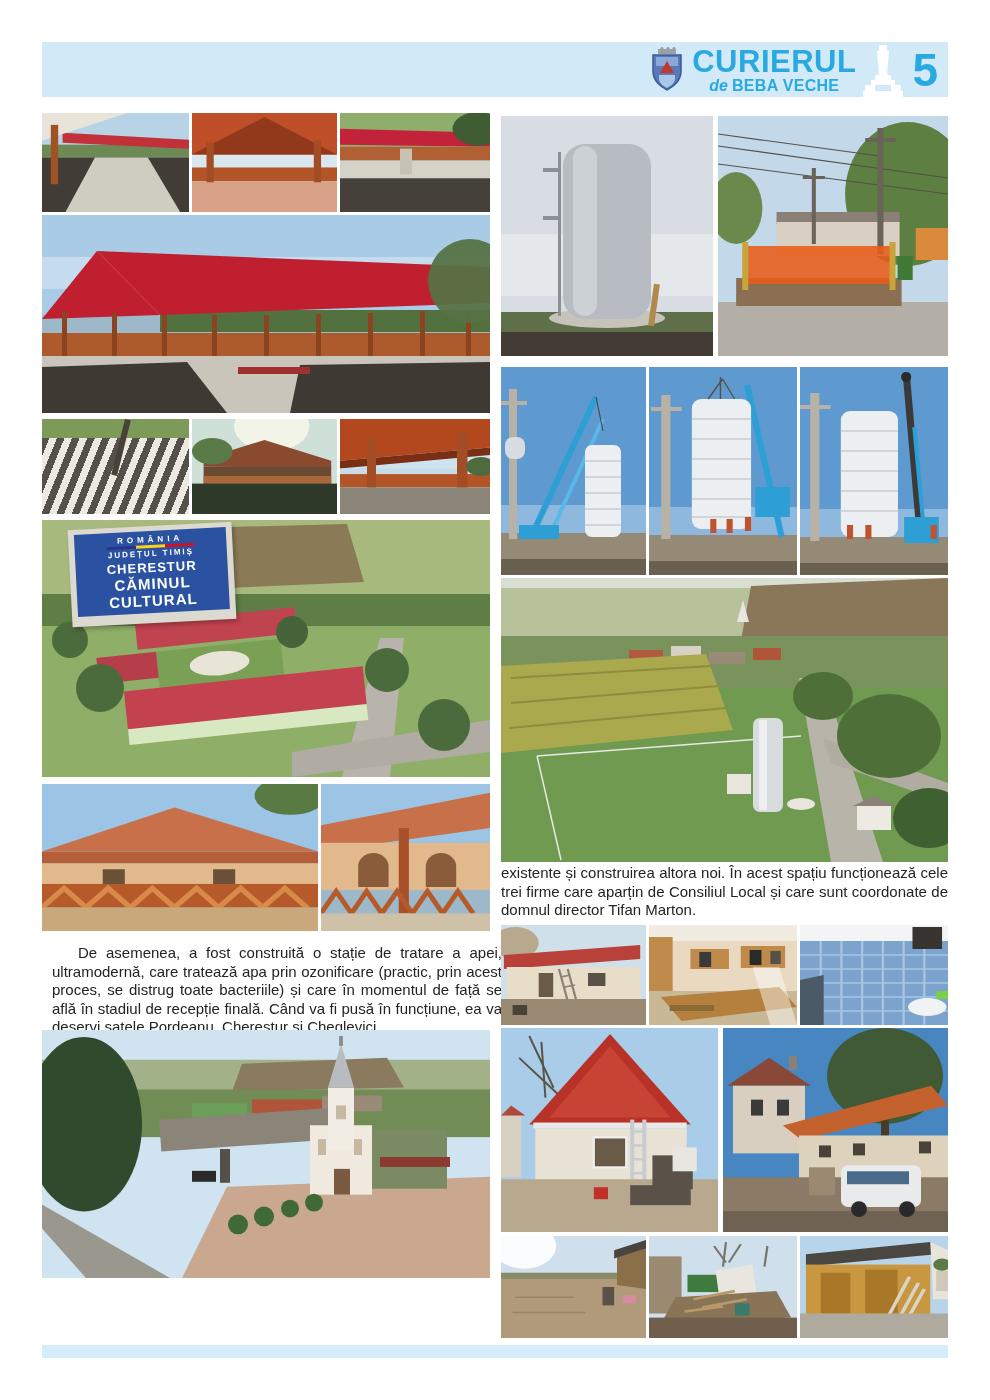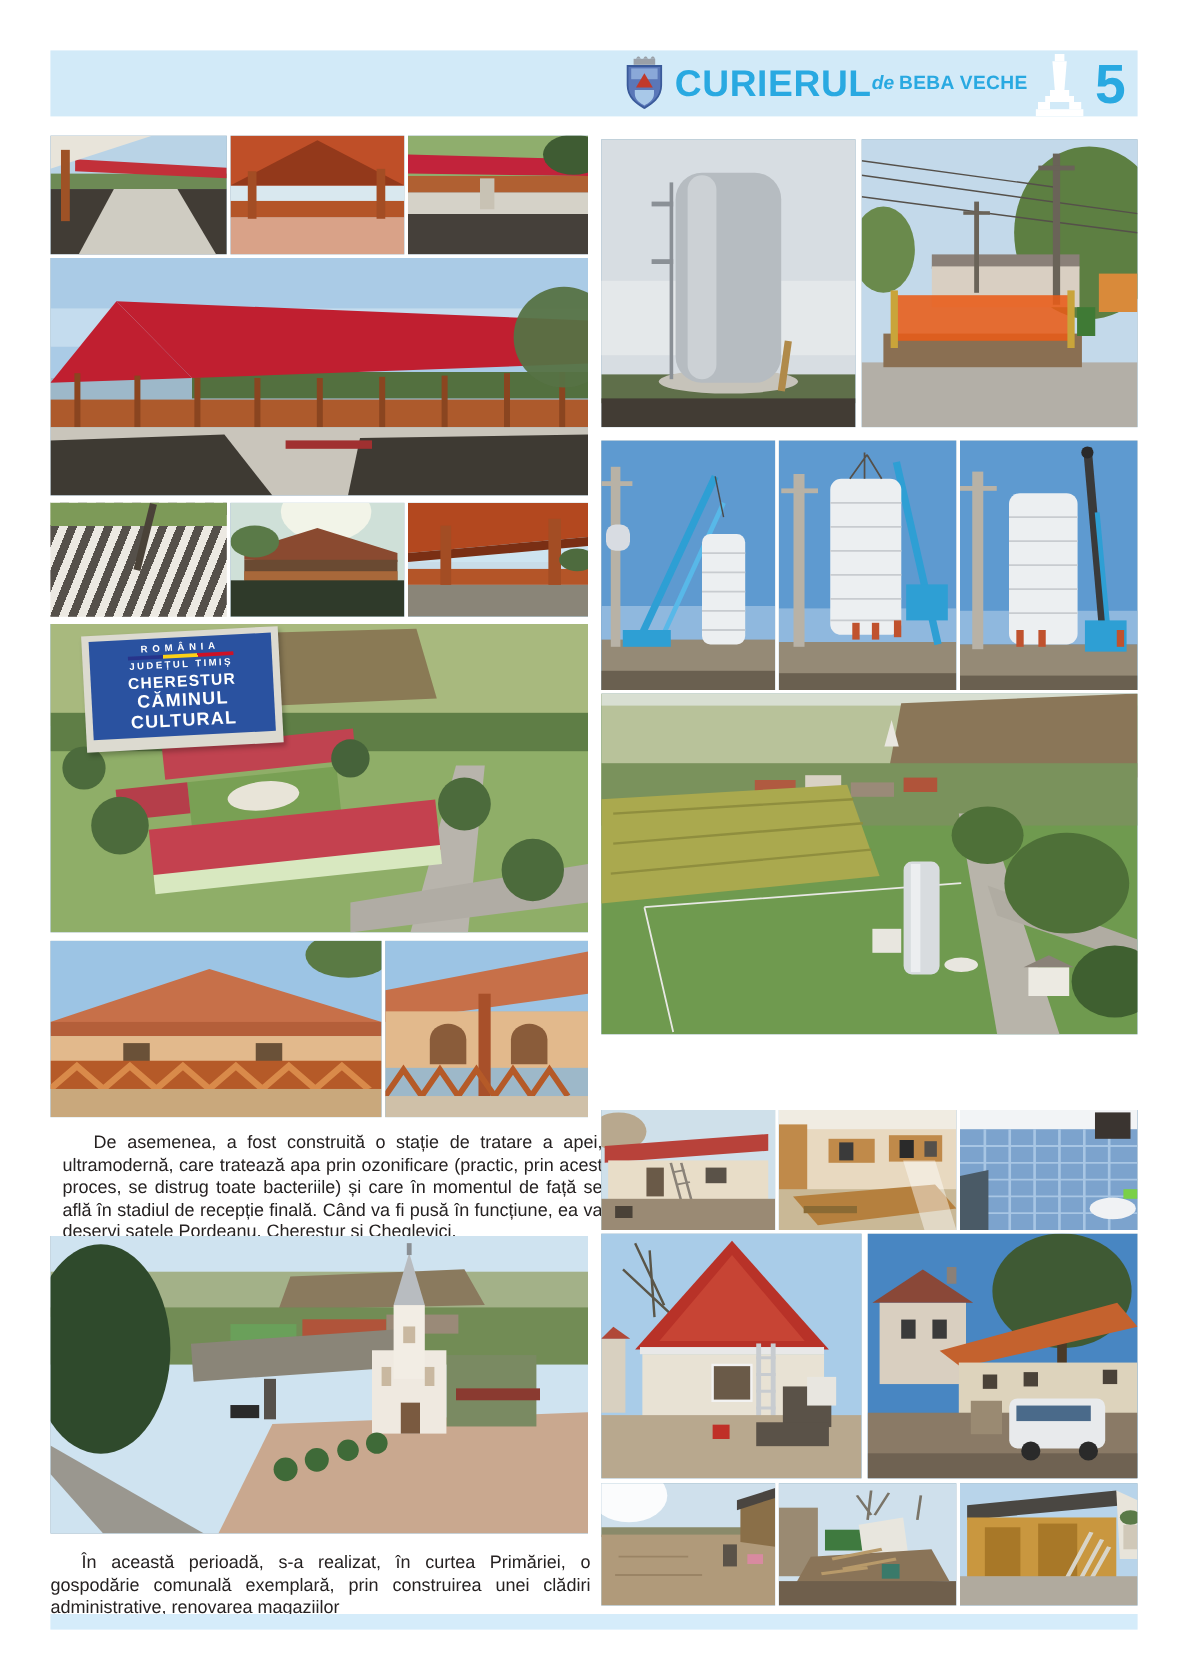--- a/index.html
+++ b/index.html
@@ -2,21 +2,21 @@
 <html><head>
 <meta charset="utf-8">
 <style>
   html,body{margin:0;padding:0;background:#ffffff;}
   .page{position:relative;width:990px;height:1400px;background:#ffffff;overflow:hidden;
         font-family:"Liberation Sans","DejaVu Sans",sans-serif;}
   
   .band{position:absolute;left:42px;top:42px;width:906px;height:55px;background:#d2eaf8;}
   .logo{position:absolute;right:6px;top:2px;height:51px;display:flex;align-items:center;gap:7px;}
   .coa{width:36px;height:48px;margin-top:2px;}
-  .titleblock{display:flex;flex-direction:row;align-items:center;line-height:1;}
+  .titleblock{display:flex;flex-direction:column;align-items:center;line-height:1;}
   .t-main{font-size:31px;font-weight:800;color:#29a9e1;letter-spacing:.5px;}
   .t-sub{font-size:16px;color:#29a9e1;margin-top:1px;}
   .t-sub .de{font-style:italic;font-weight:600;margin-right:4px;}
   .t-sub .bv{font-weight:800;letter-spacing:.3px;}
   .monu{width:40px;height:52px;margin-top:3px;}
   .pnum{font-size:46px;font-weight:800;color:#29a9e1;line-height:1;margin-left:2px;margin-right:4px;}
   
   .ph{position:absolute;overflow:hidden;background:#9db8c9;}
   .ph svg{display:block;width:100%;height:100%;}
   
@@ -258,21 +258,20 @@
           <circle cx="222" cy="188" r="10"></circle>
           <circle cx="248" cy="180" r="9"></circle>
           <circle cx="272" cy="174" r="9"></circle>
       </g>
       <rect x="150" y="142" width="24" height="11" fill="#2a2a2a"></rect>
       <ellipse cx="42" cy="95" rx="58" ry="88" fill="#2f4a2c"></ellipse>
       <rect x="178" y="120" width="10" height="34" fill="#55504a"></rect>
     </svg>
   </div>
 
-  <p class="para indent" style="left:42px;top:1294px;width:450px;margin:0">În această perioadă, s-a realizat, în curtea Primăriei, o gospodărie comunală exemplară, prin construirea unei clădiri administrative, renovarea magaziilor</p>
 
   <div class="ph" style="left:501px;top:116px;width:212px;height:240px">
     <svg viewBox="0 0 212 240" preserveAspectRatio="none">
       <rect width="212" height="240" fill="#d7dde2"></rect>
       <rect y="118" width="212" height="62" fill="#e4e8ea"></rect>
       <rect y="196" width="212" height="24" fill="#5f6f4a"></rect>
       <rect y="216" width="212" height="24" fill="#423c34"></rect>
       <ellipse cx="106" cy="202" rx="58" ry="10" fill="#c6c3ba"></ellipse>
       <rect x="62" y="28" width="88" height="175" rx="22" fill="#b6bcc1"></rect>
       <rect x="72" y="30" width="24" height="170" rx="12" fill="#ccd1d5"></rect>
@@ -387,20 +386,21 @@
       <path d="M36,178 L300,158 M36,178 L60,282" stroke="#e8e8e4" stroke-width="1.5" fill="none"></path>
       <rect x="252" y="140" width="30" height="94" rx="7" fill="#d8dcdf"></rect>
       <rect x="258" y="142" width="8" height="90" fill="#eceef0"></rect>
       <rect x="226" y="196" width="24" height="20" fill="#e8e6df"></rect>
       <ellipse cx="300" cy="226" rx="14" ry="6" fill="#e8e6df"></ellipse>
       <rect x="356" y="228" width="34" height="24" fill="#eceae2"></rect>
       <polygon points="352,228 373,218 394,228" fill="#8a8278"></polygon>
     </svg>
   </div>
 
+  <p class="para" style="left:501px;top:864px;width:447px;margin:0">existente și construirea altora noi. În acest spațiu funcționează cele trei firme care aparțin de Consiliul Local și care sunt coordonate de domnul director Tifan Marton.</p>
 
   <div class="ph" style="left:501px;top:925px;width:145px;height:100px">
     <svg viewBox="0 0 100 100" preserveAspectRatio="none">
       <rect width="100" height="100" fill="#cfe0ea"></rect>
       <circle cx="10" cy="18" r="16" fill="#b8a88e"></circle>
       <polygon points="2,30 96,20 96,34 2,44" fill="#b8423a"></polygon>
       <rect x="4" y="42" width="92" height="34" fill="#e8ddc8"></rect>
       <rect x="60" y="48" width="12" height="13" fill="#5a5248"></rect>
       <rect x="26" y="48" width="10" height="24" fill="#6a5a48"></rect>
       <path d="M40,44 L46,76 M46,44 L52,76 M41,52 l7,-2 M44,62 l7,-2" stroke="#8a8278" stroke-width="1.5"></path>

